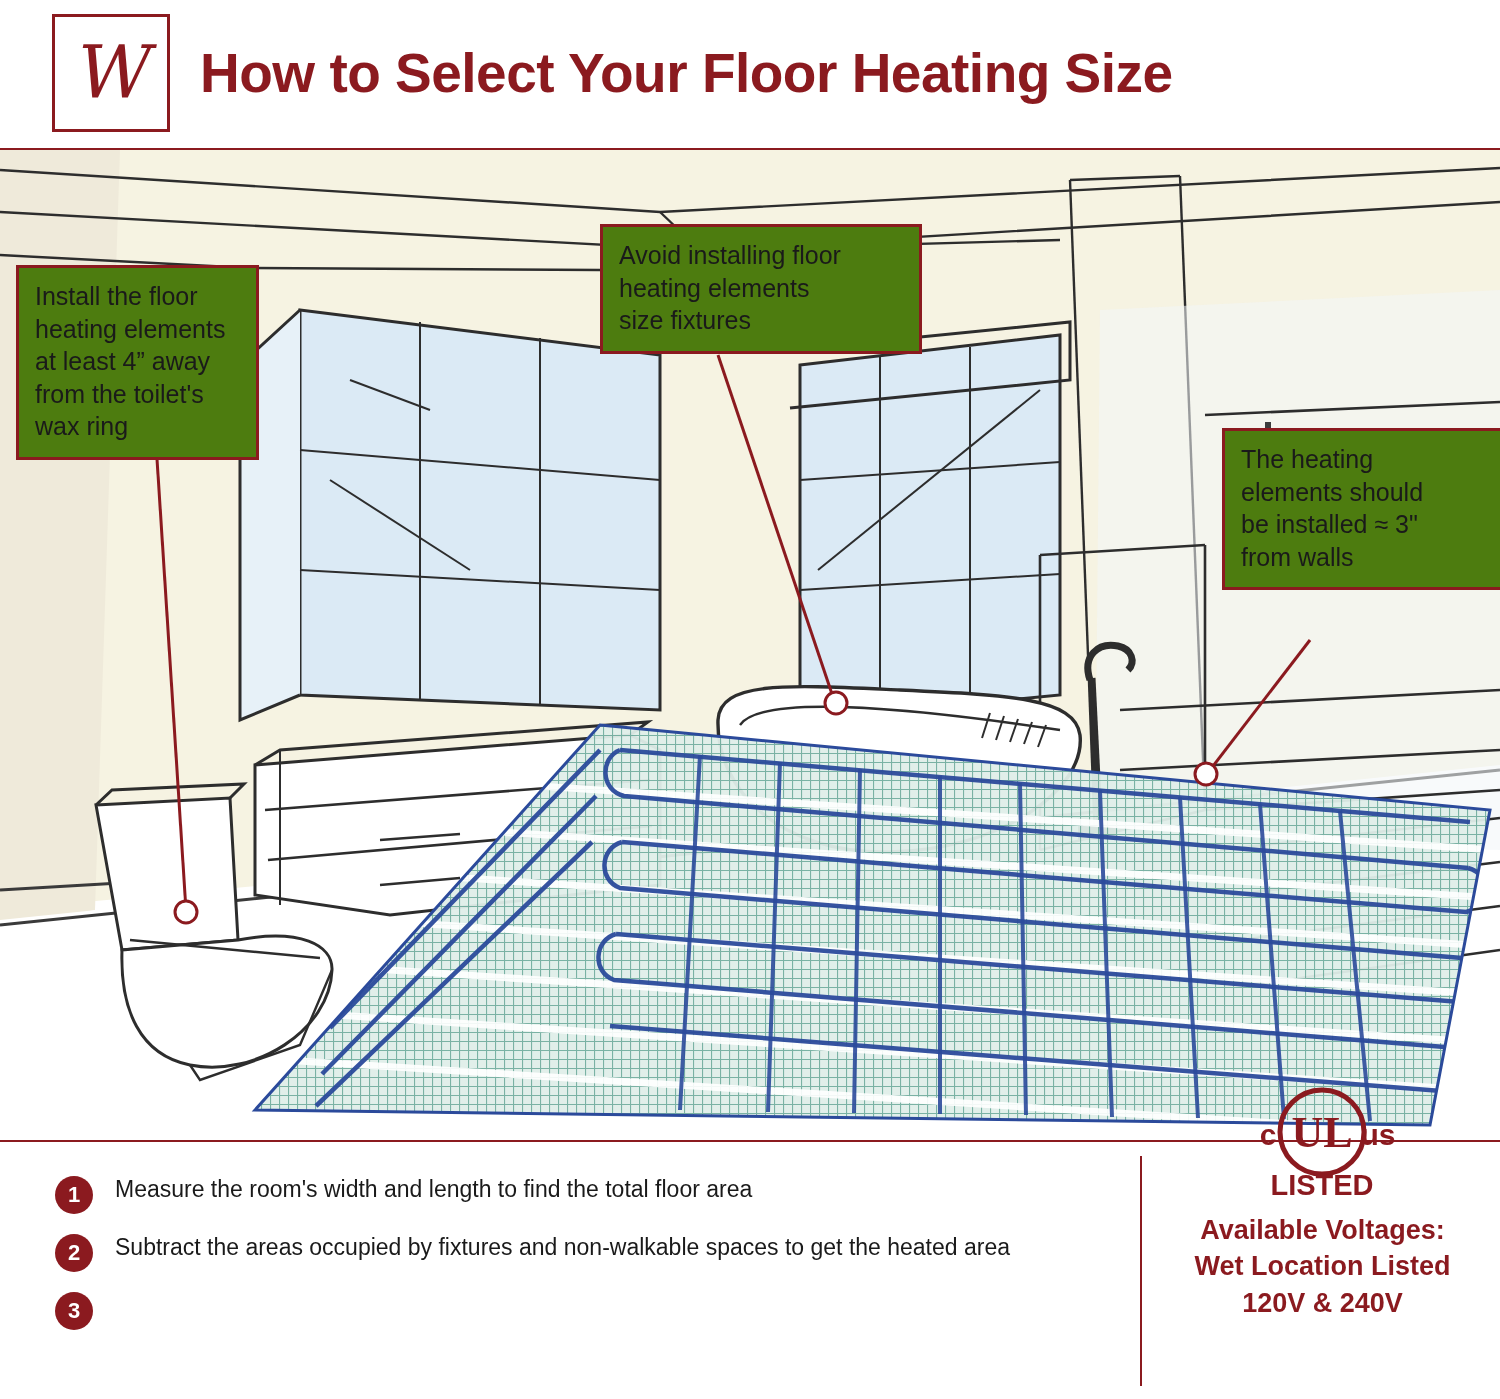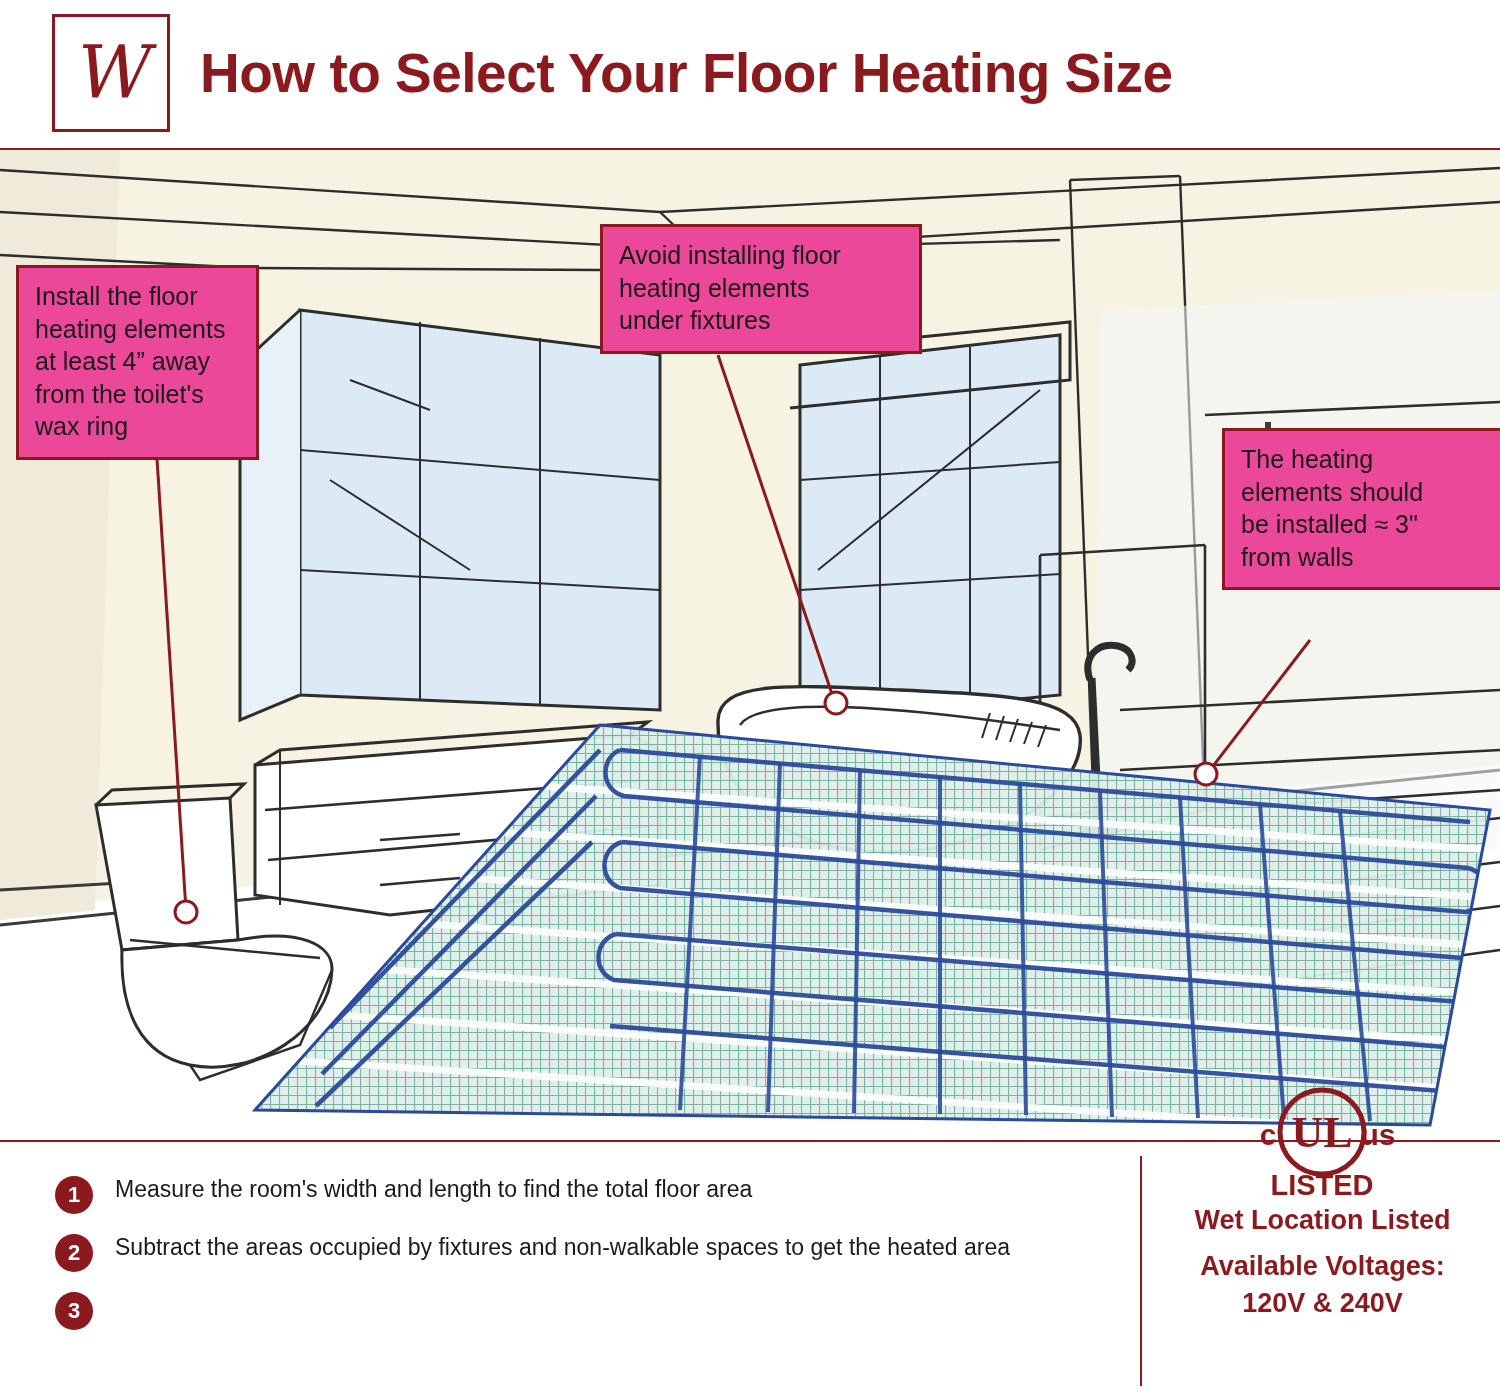--- a/index.html
+++ b/index.html
@@ -62,21 +62,21 @@
     width: 1500px;
     height: 990px;
     overflow: hidden;
     background: #ffffff;
   }
   .scene svg { display: block; }
 
   
   .callout {
     position: absolute;
-    background: #ec4899;
+    background: #4d7c0f;
     border: 3px solid #8b1a1f;
     box-sizing: border-box;
     padding: 12px 16px 14px 16px;
     color: #1a1a1a;
     font-size: 25px;
     line-height: 1.30;
     z-index: 40;
   }
   .callout div { white-space: nowrap; }
   #callout-toilet { left: 16px;  top: 115px; width: 243px; }
@@ -320,21 +320,21 @@
     <div> Install the floor</div>
     <div>heating elements</div>
     <div>at least 4” away</div>
     <div>from the toilet's</div>
     <div>wax ring</div>
   </div>
 
   <div class="callout" id="callout-fixtures">
     <div>Avoid installing floor</div>
     <div>heating elements</div>
-    <div>under fixtures</div>
+    <div>size fixtures</div>
   </div>
 
   <div class="callout" id="callout-walls">
     <div>The heating</div>
     <div>elements should</div>
     <div>be installed ≈ 3"</div>
     <div>from walls</div>
   </div>
 </div>
 
@@ -359,17 +359,17 @@
   <div class="cert">
     <div class="ul-wrap">
       <svg width="345" height="115" viewBox="0 0 345 115">
         <circle cx="172" cy="45" r="42" fill="none" stroke="#8b1a1f" stroke-width="5"></circle>
         <text x="172" y="60" text-anchor="middle" font-family="Liberation Serif, serif" font-size="44" font-weight="bold" fill="#8b1a1f">UL</text>
         <text x="118" y="58" text-anchor="middle" font-family="Liberation Sans, sans-serif" font-size="30" font-weight="bold" fill="#8b1a1f">c</text>
         <text x="228" y="58" text-anchor="middle" font-family="Liberation Sans, sans-serif" font-size="30" font-weight="bold" fill="#8b1a1f">us</text>
         <text x="172" y="108" text-anchor="middle" font-family="Liberation Sans, sans-serif" font-size="29" font-weight="bold" fill="#8b1a1f">LISTED</text>
       </svg>
     </div>
+    <div class="cert-line small">Available Voltages:</div>
     <div class="cert-line">Wet Location Listed</div>
-    <div class="cert-line small">Available Voltages:</div>
     <div class="cert-line">120V &amp; 240V</div>
   </div>
 </div>
 
 </body></html>

